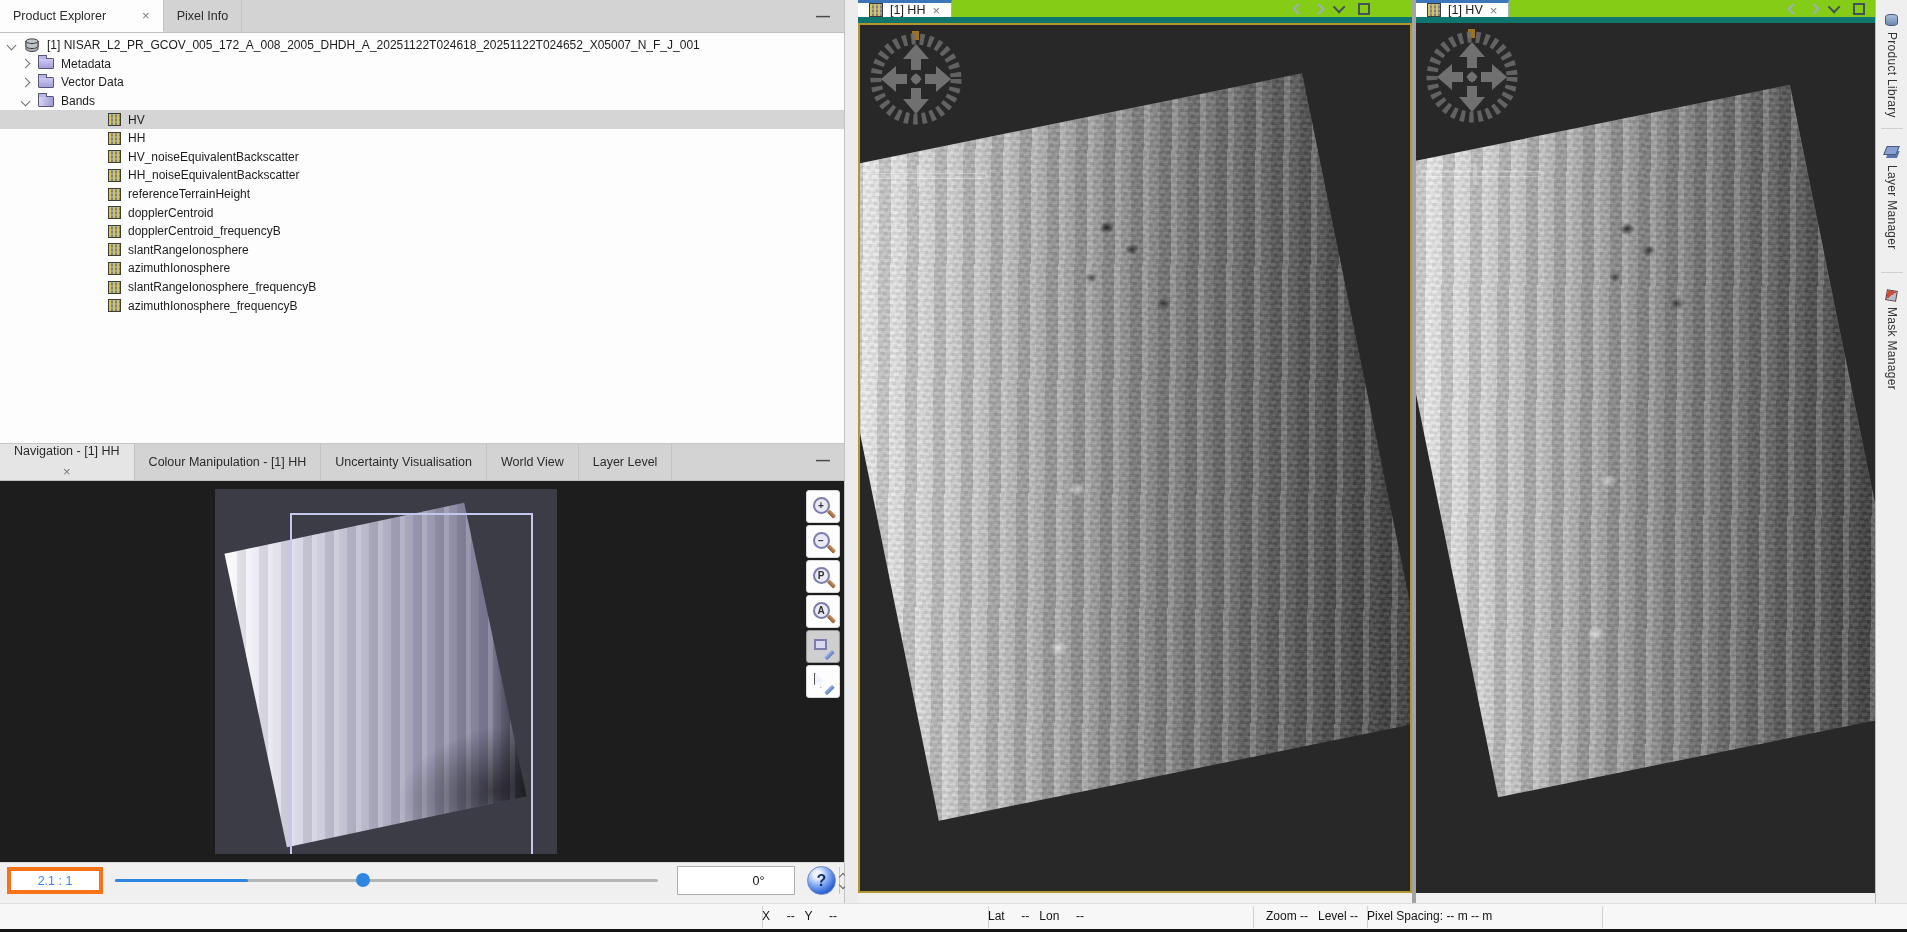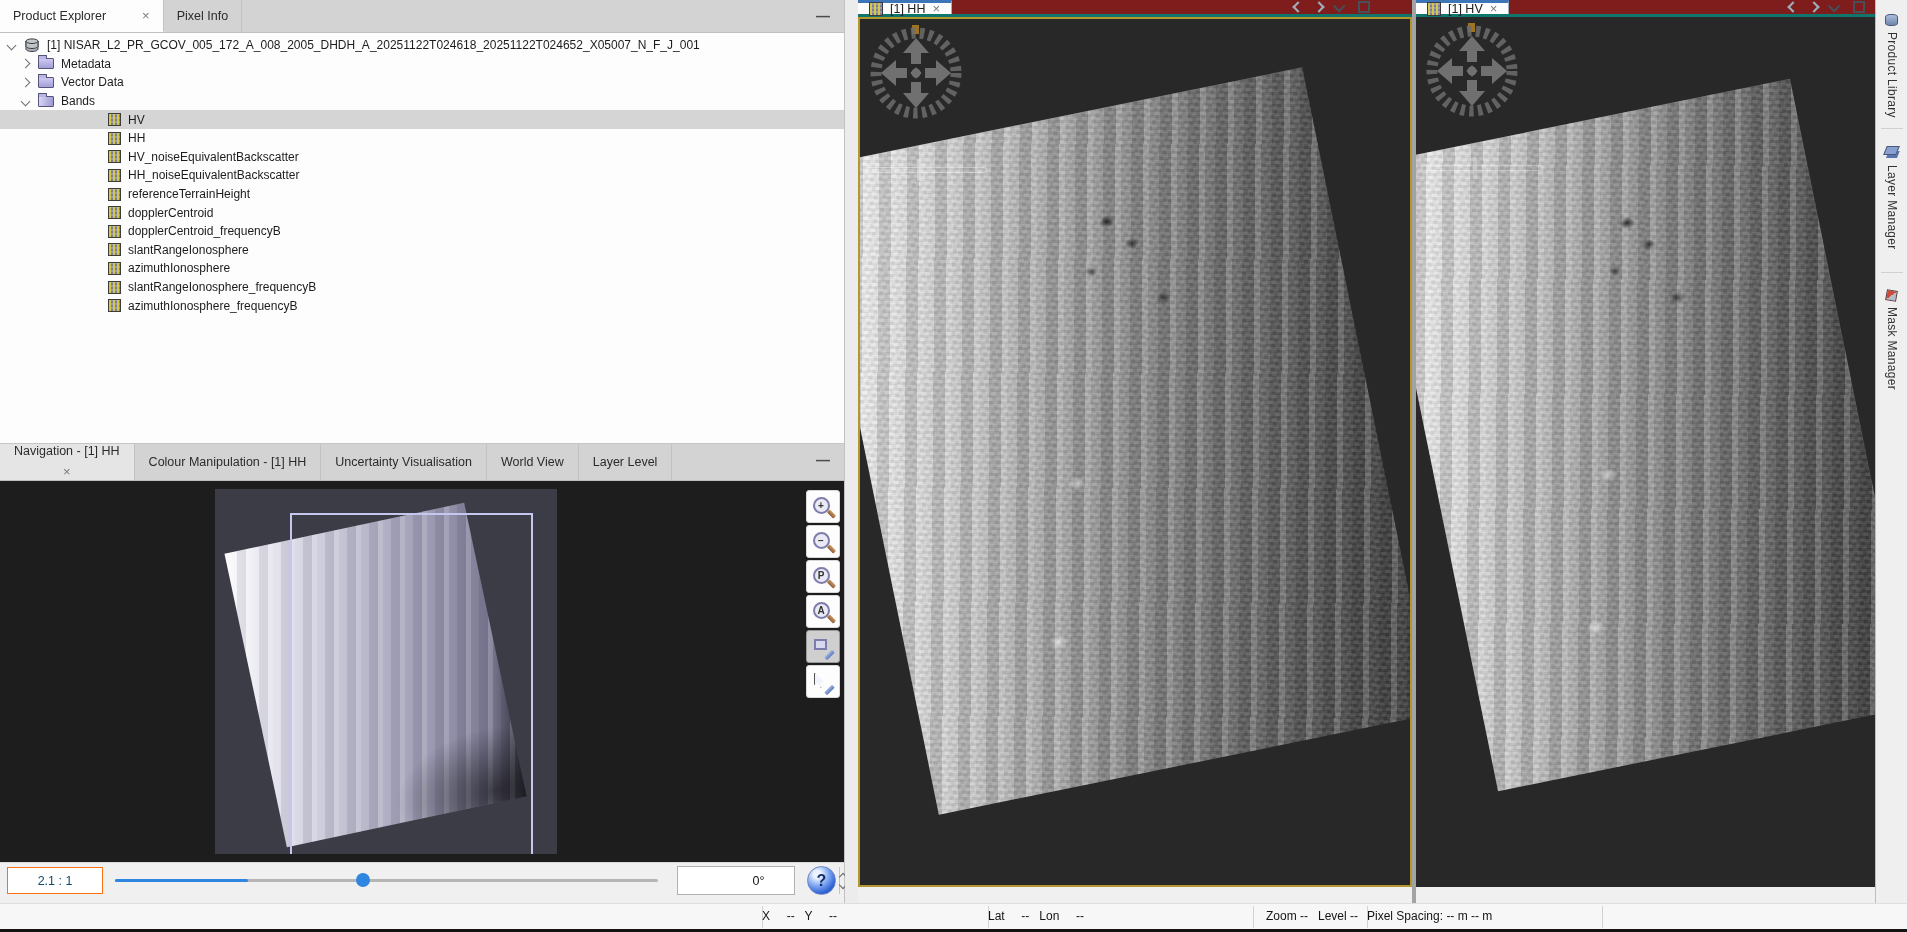--- a/index.html
+++ b/index.html
@@ -58,21 +58,21 @@
   .tool-btn { position:relative; width:34px; height:33px; margin-bottom:2px; background:#fdfdfd; border:1px solid #d8d8d8; border-radius:3px; display:flex; align-items:center; justify-content:center; }
   .tool-btn.pressed { background:#cfcfcf; border-color:#9a9a9a; }
   .mag { position:relative; width:17px; height:17px; border:2px solid #7d7dac; border-radius:50%; background:#eaeaf6; color:#333; font-weight:bold; font-size:10px; line-height:13px; text-align:center; margin:-3px 0 0 -4px; }
   .mag::after { content:""; position:absolute; width:9px; height:4px; background:linear-gradient(#cf9a66,#8a5f38); transform:rotate(45deg); right:-8px; bottom:-4px; border-radius:1px; }
   .sync-square { position:relative; width:13px; height:11px; border:2px solid #7d7dac; background:#d8d8ee; margin:-4px 0 0 -6px; }
   .pen { position:absolute; width:11px; height:4px; background:linear-gradient(#9db4e4,#5d7cc0); transform:rotate(-45deg); right:4px; bottom:5px; border-radius:1px; }
   .cursor-shape { position:relative; width:13px; height:15px; margin:-3px 0 0 -5px; background:#f2f2fa; border:1px solid #555;
     clip-path:polygon(0 0, 78% 62%, 48% 64%, 62% 96%, 48% 100%, 34% 66%, 0 84%); }
 
   .nav-controls { position:absolute; left:0; top:862px; width:100%; height:35px; background:#f0f0f0; border-top:1px solid #d8d8d8; }
-  .ratio-box { position:absolute; left:7px; top:4px; width:96px; height:27px; background:#fff; border:1px solid #f97316; text-align:center; font-size:12.5px; color:#0c4a6e; }
+  .ratio-box { position:absolute; left:7px; top:4px; width:96px; height:27px; background:#fff; border:4px solid #f97316; text-align:center; font-size:12.5px; color:#3b82f6; }
   .zoom-slider { position:absolute; left:115px; top:4px; width:543px; height:27px; }
   .slider-track { position:absolute; left:0; top:12px; width:100%; height:3px; background:#b5b5b5; border-radius:2px; }
   .slider-fill { position:absolute; left:0; top:12px; width:133px; height:3px; background:#2e86e0; border-radius:2px; }
   .slider-thumb { position:absolute; left:241px; top:6px; width:14px; height:14px; border-radius:50%; background:#2e86e0; }
   .rotation-ctl { position:absolute; left:677px; top:3px; width:118px; height:29px; background:#fff; border:1px solid #b0b0b0; display:flex; }
   .rotation-value { flex:1; border:none; outline:none; text-align:center; font-family:inherit; font-size:12.5px; color:#111; background:transparent; }
   .spinner { width:22px; border-left:1px solid #c4c4c4; display:flex; flex-direction:column; align-items:center; justify-content:center; gap:2px; }
   .spin-chev { width:6px; height:6px; border-right:1.4px solid #666; border-bottom:1.4px solid #666; }
   .spin-chev.up { transform:rotate(-135deg); margin-top:3px; }
   .spin-chev.dn { transform:rotate(45deg); margin-bottom:3px; }
@@ -81,21 +81,21 @@
     color:#122e6e; font-weight:bold; font-size:16px; display:flex; align-items:center; justify-content:center; }
 
   
   .splitter { position:absolute; left:845px; top:0; width:13px; height:903px; background:#ececec; }
 
   
   .doc-view { position:absolute; top:0; height:903px; }
   .view-hh { left:858px; width:554px; }
   .view-hv { left:1416px; width:459px; }
   .view-divider { position:absolute; left:1412px; top:0; width:4px; height:903px; background:#a3a3a3; }
-  .doc-tabbar { position:relative; height:17px; background:#7f1d1d; border-bottom:3px solid #0f766e; display:flex; align-items:stretch; }
+  .doc-tabbar { position:relative; height:23px; background:#84cc16; border-bottom:6px solid #0f766e; display:flex; align-items:stretch; }
   .doc-tab { display:flex; align-items:center; gap:7px; padding:0 11px; background:#fdfdfd; border-top:3px solid #3d76b8; border-right:1px solid #9db2c2; font-size:12.5px; color:#222; }
   .doc-tab .band-icon { width:14px; height:14px; }
   .tabbar-controls { margin-left:auto; display:flex; align-items:center; gap:13px; padding-right:42px; }
   .view-hv .tabbar-controls { padding-right:10px; }
   .arrow-chev { width:8px; height:8px; border-left:2px solid #9fb0bd; border-bottom:2px solid #9fb0bd; }
   .arrow-chev.left  { transform:rotate(45deg); }
   .arrow-chev.right { transform:rotate(-135deg); }
   .drop-chev { width:9px; height:9px; border-left:2px solid #44505a; border-bottom:2px solid #44505a; transform:rotate(-45deg) translateY(-2px); }
   .maxi-box { width:12px; height:12px; border:2px solid #44505a; }
 

